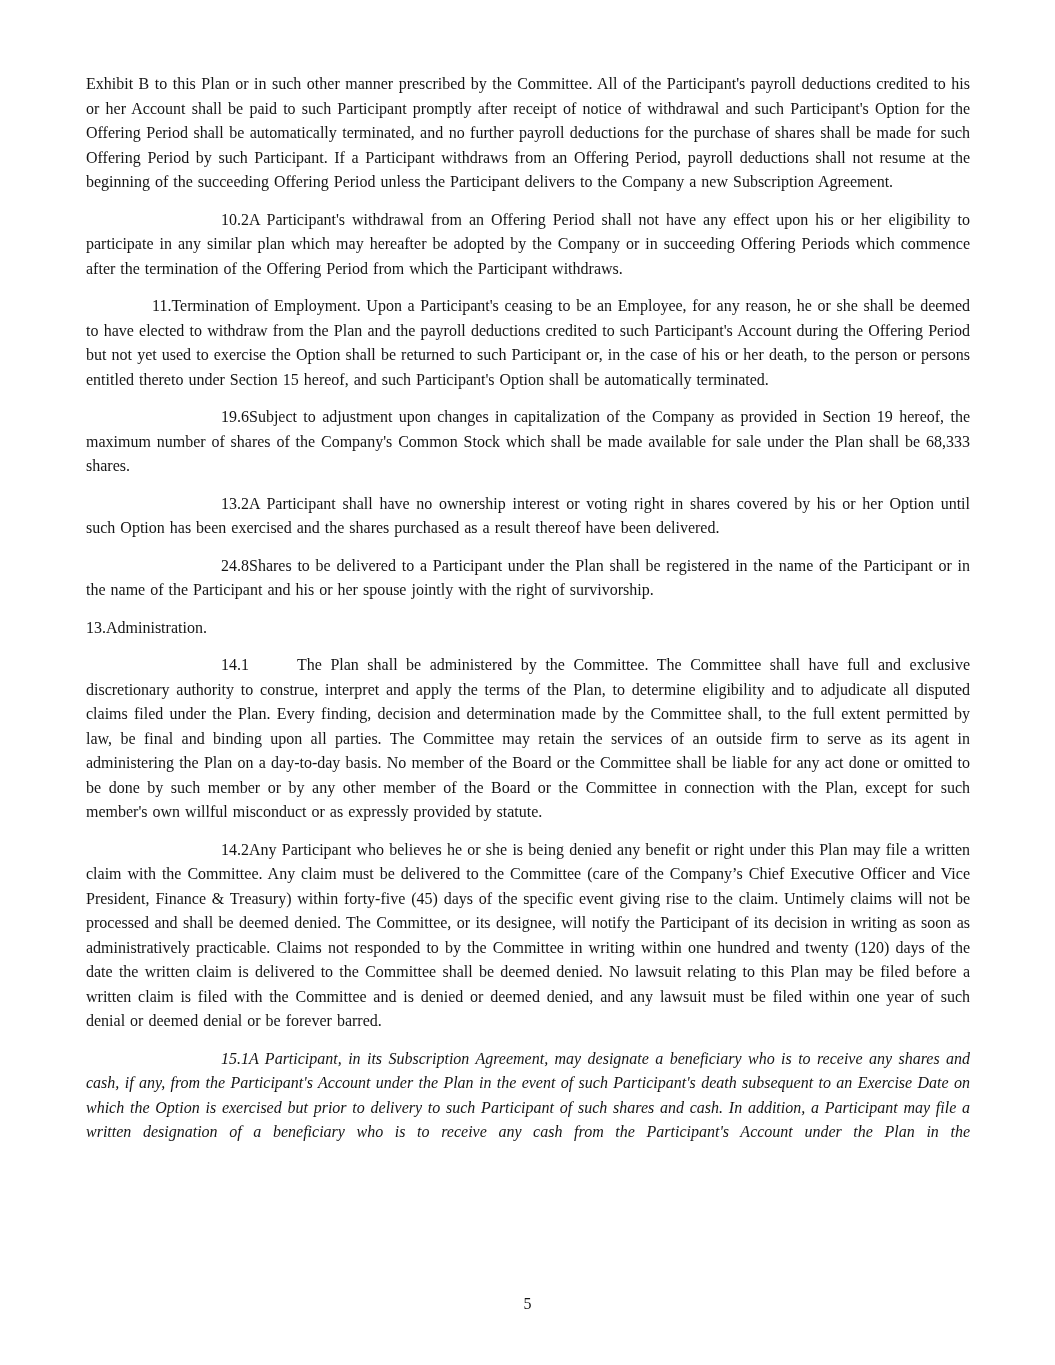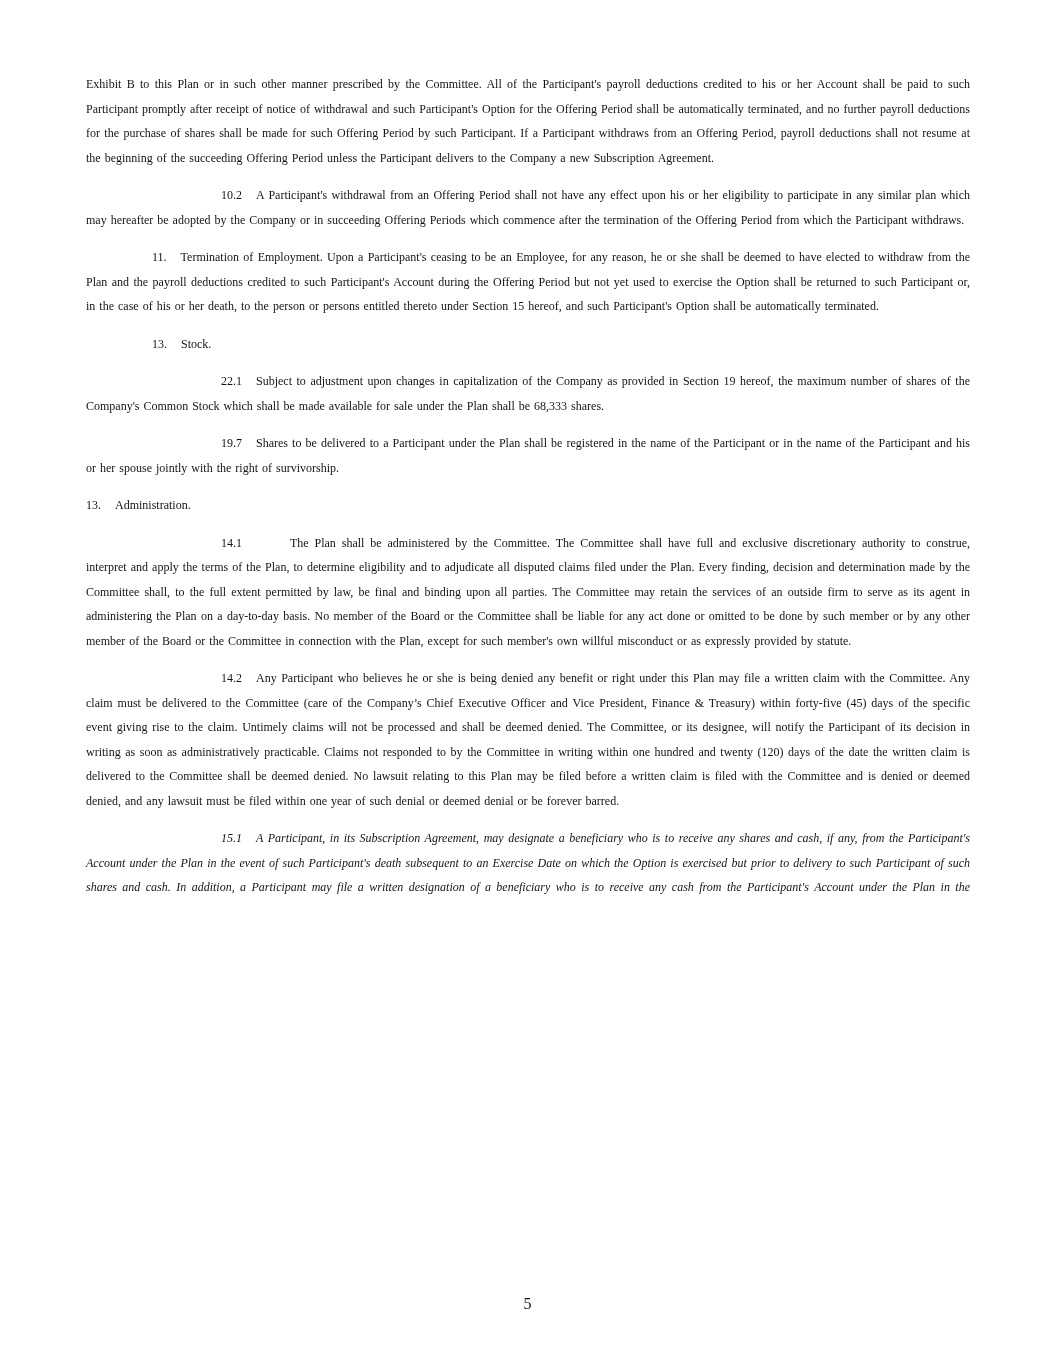--- a/index.html
+++ b/index.html
@@ -18,51 +18,51 @@
   }
   .doc {
     position: absolute;
     top: 72px;
     left: 86px;
     width: 884px;
   }
   .para {
     margin: 0 0 13px 0;
     text-align: justify;
-    font-size: 12px;
+    font-size: 16px;
     line-height: 24.5px;
     word-spacing: 1px;
   }
   .para.continuation { text-indent: 0; }
   .para.section { text-indent: 66px; }
   .para.subsection { text-indent: 135px; }
   .para.flush-section { text-indent: 0; }
-  .num { margin-right: 14px; }
+  .num { }
   .num.wide { margin-right: 48px; }
   .justify-last { text-align-last: justify; font-style: italic; }
   .footer {
     position: absolute;
     top: 1292px;
     left: 0;
     width: 100%;
     text-align: center;
     font-size: 16px;
     line-height: 24.5px;
   }
 </style>
 </head>
 <body>
 
 <div class="page">
   <div class="doc" id="doc">
       <p class="para continuation"><span>Exhibit B to this Plan or in such other manner prescribed by the Committee. All of the Participant's payroll deductions credited to his or her Account shall be paid to such Participant promptly after receipt of notice of withdrawal and such Participant's Option for the Offering Period shall be automatically terminated, and no further payroll deductions for the purchase of shares shall be made for such Offering Period by such Participant. If a Participant withdraws from an Offering Period, payroll deductions shall not resume at the beginning of the succeeding Offering Period unless the Participant delivers to the Company a new Subscription Agreement.</span></p>
       <p class="para subsection"><span class="num">10.2</span><span>A Participant's withdrawal from an Offering Period shall not have any effect upon his or her eligibility to participate in any similar plan which may hereafter be adopted by the Company or in succeeding Offering Periods which commence after the termination of the Offering Period from which the Participant withdraws.</span></p>
       <p class="para section"><span class="num">11.</span><span>Termination of Employment. Upon a Participant's ceasing to be an Employee, for any reason, he or she shall be deemed to have elected to withdraw from the Plan and the payroll deductions credited to such Participant's Account during the Offering Period but not yet used to exercise the Option shall be returned to such Participant or, in the case of his or her death, to the person or persons entitled thereto under Section 15 hereof, and such Participant's Option shall be automatically terminated.</span></p>
-      <p class="para section"><span class="num">13.</span><span>Stock.</span></p>
-      <p class="para subsection"><span class="num">22.1</span><span>Subject to adjustment upon changes in capitalization of the Company as provided in Section 19 hereof, the maximum number of shares of the Company's Common Stock which shall be made available for sale under the Plan shall be 68,333 shares.</span></p>
-      <p class="para subsection"><span class="num">19.7</span><span>Shares to be delivered to a Participant under the Plan shall be registered in the name of the Participant or in the name of the Participant and his or her spouse jointly with the right of survivorship.</span></p>
+      <p class="para subsection"><span class="num">19.6</span><span>Subject to adjustment upon changes in capitalization of the Company as provided in Section 19 hereof, the maximum number of shares of the Company's Common Stock which shall be made available for sale under the Plan shall be 68,333 shares.</span></p>
+      <p class="para subsection"><span class="num">13.2</span><span>A Participant shall have no ownership interest or voting right in shares covered by his or her Option until such Option has been exercised and the shares purchased as a result thereof have been delivered.</span></p>
+      <p class="para subsection"><span class="num">24.8</span><span>Shares to be delivered to a Participant under the Plan shall be registered in the name of the Participant or in the name of the Participant and his or her spouse jointly with the right of survivorship.</span></p>
       <p class="para flush-section"><span class="num">13.</span><span>Administration.</span></p>
       <p class="para subsection"><span class="num wide">14.1</span><span>The Plan shall be administered by the Committee. The Committee shall have full and exclusive discretionary authority to construe, interpret and apply the terms of the Plan, to determine eligibility and to adjudicate all disputed claims filed under the Plan. Every finding, decision and determination made by the Committee shall, to the full extent permitted by law, be final and binding upon all parties. The Committee may retain the services of an outside firm to serve as its agent in administering the Plan on a day-to-day basis. No member of the Board or the Committee shall be liable for any act done or omitted to be done by such member or by any other member of the Board or the Committee in connection with the Plan, except for such member's own willful misconduct or as expressly provided by statute.</span></p>
       <p class="para subsection"><span class="num">14.2</span><span>Any Participant who believes he or she is being denied any benefit or right under this Plan may file a written claim with the Committee. Any claim must be delivered to the Committee (care of the Company’s Chief Executive Officer and Vice President, Finance &amp; Treasury) within forty-five (45) days of the specific event giving rise to the claim. Untimely claims will not be processed and shall be deemed denied. The Committee, or its designee, will notify the Participant of its decision in writing as soon as administratively practicable. Claims not responded to by the Committee in writing within one hundred and twenty (120) days of the date the written claim is delivered to the Committee shall be deemed denied. No lawsuit relating to this Plan may be filed before a written claim is filed with the Committee and is denied or deemed denied, and any lawsuit must be filed within one year of such denial or deemed denial or be forever barred.</span></p>
       <p class="para subsection justify-last"><span class="num">15.1</span><span>A Participant, in its Subscription Agreement, may designate a beneficiary who is to receive any shares and cash, if any, from the Participant's Account under the Plan in the event of such Participant's death subsequent to an Exercise Date on which the Option is exercised but prior to delivery to such Participant of such shares and cash. In addition, a Participant may file a written designation of a beneficiary who is to receive any cash from the Participant's Account under the Plan in the</span></p>
     </div>
   <div class="footer">5</div>
 </div>
 
 </body></html>

